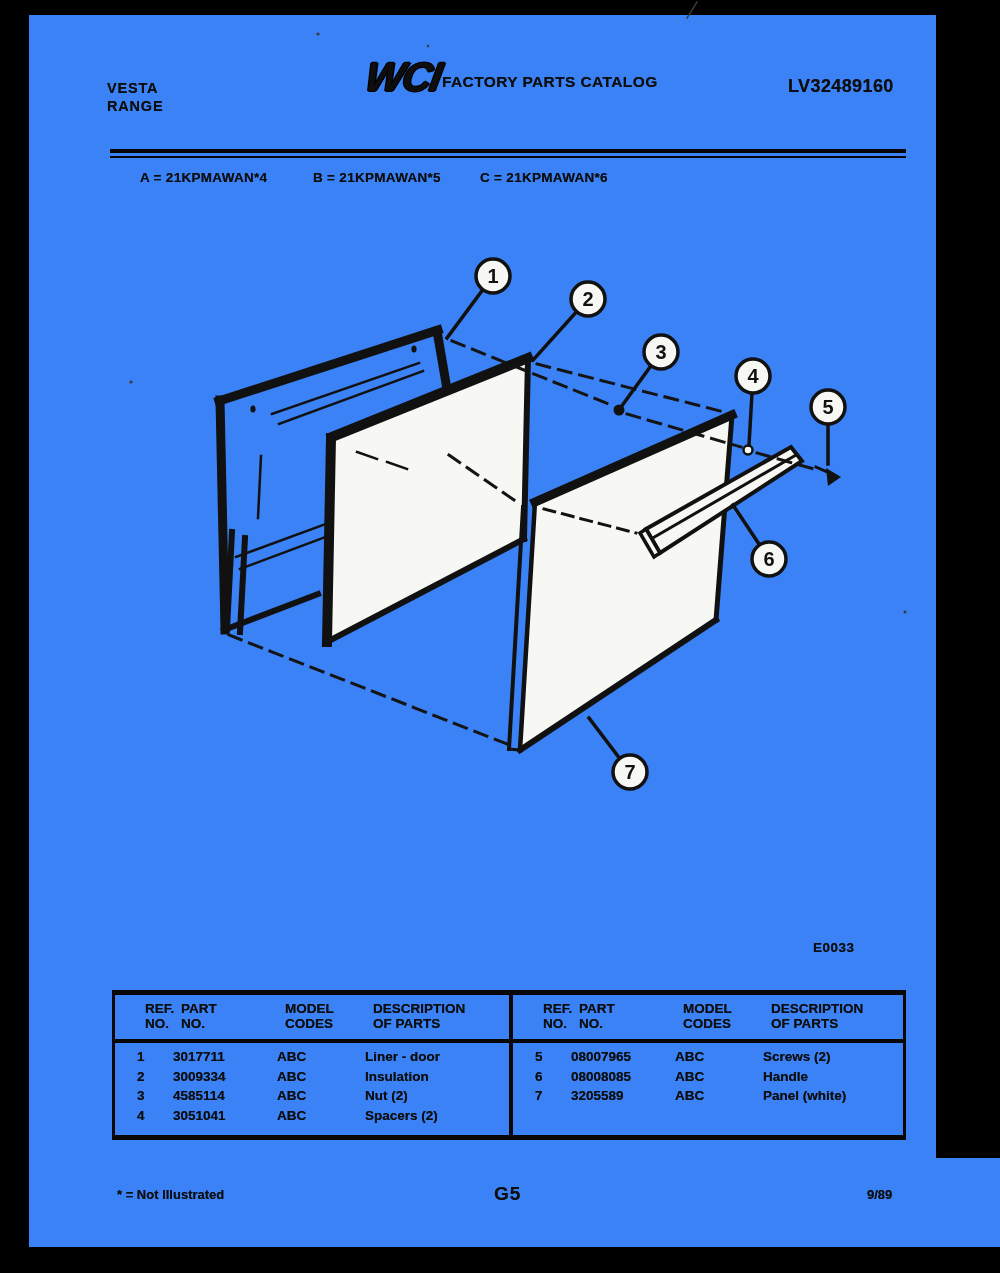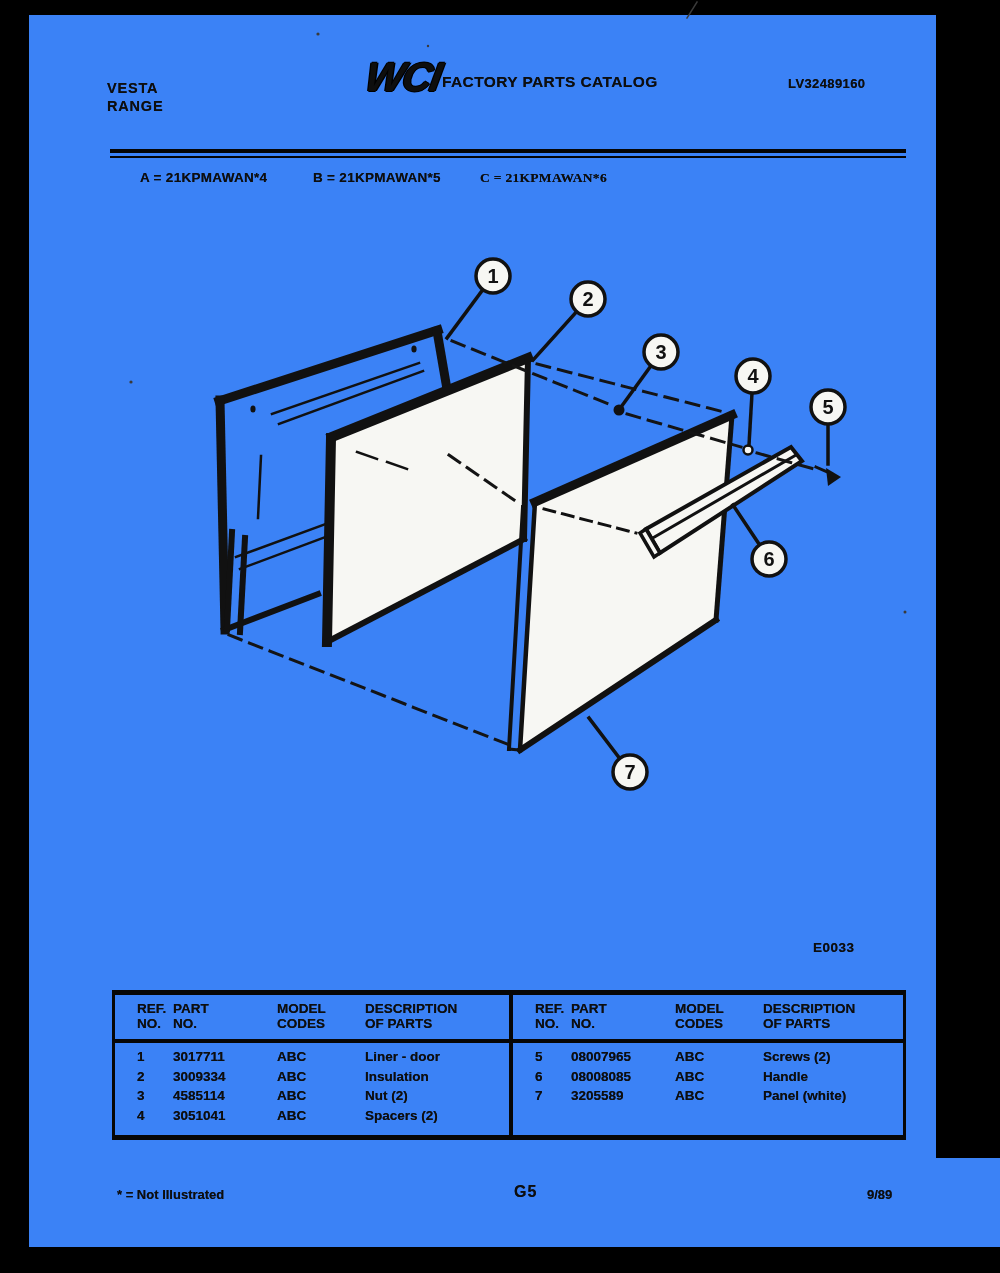--- a/index.html
+++ b/index.html
@@ -18,50 +18,50 @@
   .frame-right{left:936px;top:0;width:64px;height:1158px;}
   .frame-bottom{left:0;top:1247px;width:1000px;height:26px;}
   
   .brand{left:107px;top:79px;font-size:14.5px;line-height:18px;letter-spacing:.8px;white-space:pre-line;}
   .logo{
     left:366px;top:54px;font-size:41px;font-style:italic;letter-spacing:-2px;
     transform:skewX(-10deg);
     text-shadow:1.3px 0 #000,-1.3px 0 #000,0 1px #000,0 -1px #000;
   }
   .cat-title{left:442px;top:73px;font-size:15.5px;letter-spacing:.4px;}
-  .doc-num{left:788px;top:76px;font-size:13px;letter-spacing:.4px;}
+  .doc-num{left:788px;top:76px;font-size:18px;letter-spacing:.4px;}
   .rule{background:#050505;}
   .rule1{left:110px;top:149px;width:796px;height:3.5px;}
   .rule2{left:110px;top:156px;width:796px;height:2px;}
   .model-code{top:170px;font-size:13.5px;letter-spacing:.3px;margin-left:28px;}
-  .mc-a{left:112px;} .mc-b{left:285px;} .mc-c{left:452px;font-family:Liberation Serif, serif;}
+  .mc-a{left:112px;} .mc-b{left:285px;} .mc-c{left:452px;}
   
   .diagram-svg{left:0;top:0;width:1000px;height:1273px;pointer-events:none;}
   .figure-code{left:801px;top:940px;font-size:13.5px;letter-spacing:.5px;padding-left:12px;}
   
   .ptable{
     left:112px;top:990px;width:794px;height:150px;
     border-top:5px solid #070707;border-bottom:5px solid #070707;
     border-left:3px solid #070707;border-right:3px solid #070707;
     box-sizing:border-box;
   }
   .t-center{position:absolute;left:394px;top:0;bottom:0;width:4px;background:#070707;}
   .t-hdiv{position:absolute;left:0;right:0;top:44px;height:4px;background:#070707;}
   .half{position:absolute;top:7px;font-size:13.5px;}
   .half-l{left:12px;width:372px;}
   .half-r{left:410px;width:372px;}
   .thead,.trow{display:grid;grid-template-columns:46px 104px 88px 1fr;}
   .thead{line-height:14.5px;}
   .tbody{margin-top:16px;}
   .trow{line-height:19.5px;}
   .c-ref{padding-left:10px;}
-  .th span{display:block;}
+  .th span{display:block;margin-left:8px;}
   
   .foot-note{left:117px;top:1187px;font-size:13px;}
-  .foot-page{left:494px;top:1183px;font-size:16px;letter-spacing:1px;margin-left:20px;}
+  .foot-page{left:494px;top:1183px;font-size:19px;letter-spacing:1px;}
   .foot-date{left:867px;top:1187px;font-size:13px;}
 </style>
 </head>
 <body>
 
 <div class="page">
 
   <div class="abs frame frame-top"></div>
   <div class="abs frame frame-left"></div>
   <div class="abs frame frame-right"></div>

